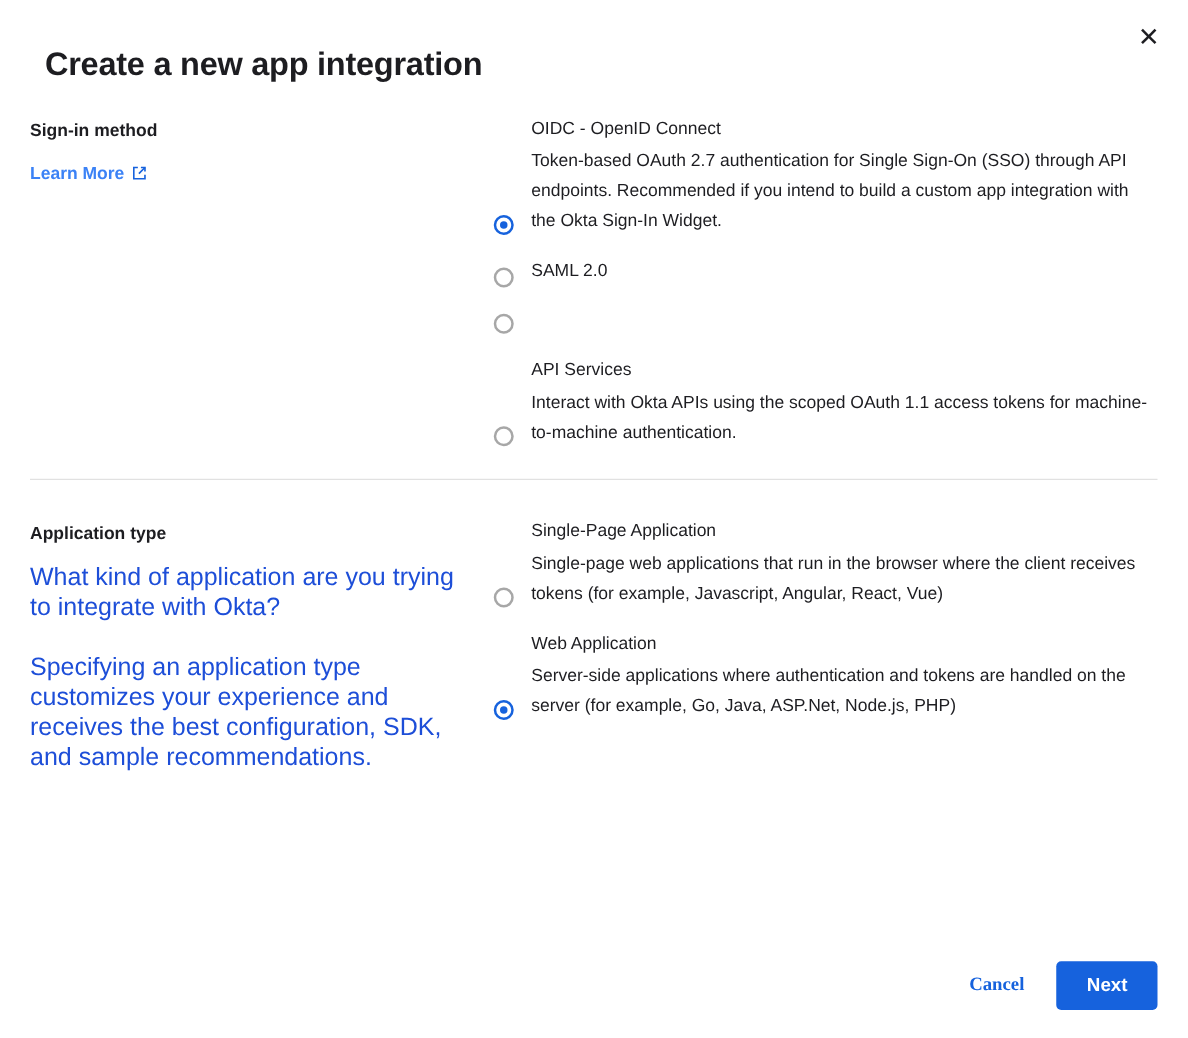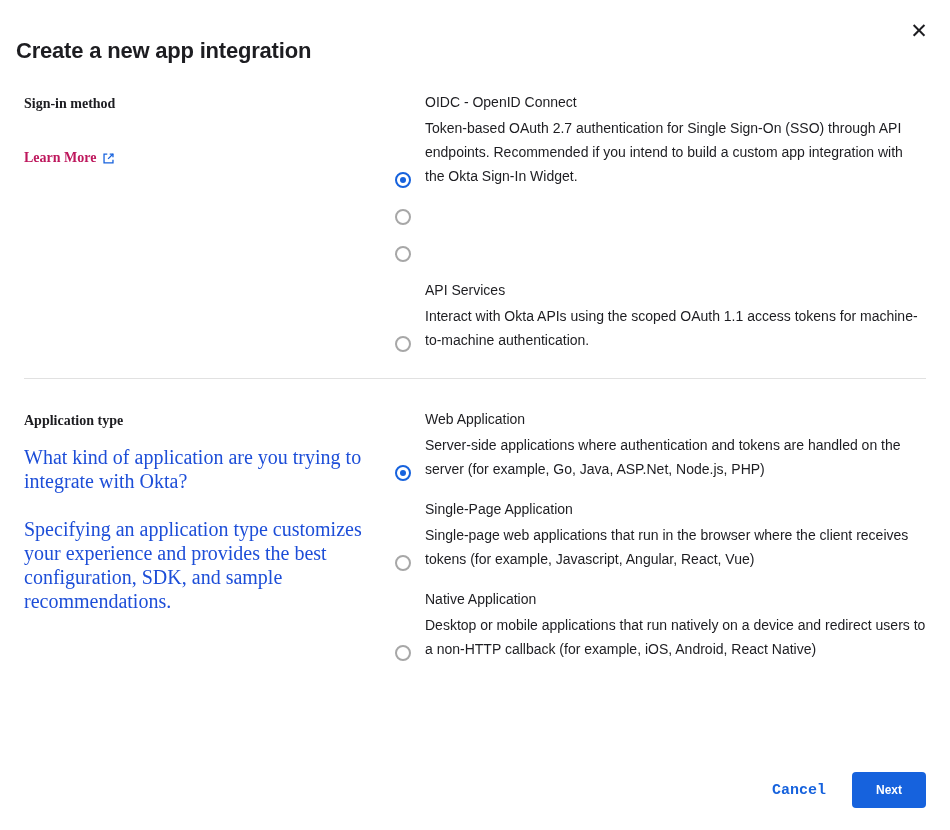--- a/index.html
+++ b/index.html
@@ -31,59 +31,57 @@
     color: #1d1d21;
     font-size: 21px;
     line-height: 26px;
     text-align: center;
     cursor: pointer;
     padding: 0;
     font-family: "Liberation Sans", sans-serif;
   }
   .dialog-title {
     margin: 0;
-    padding: 34px 0 0 16px;
-    font-size: 22px;
+    padding: 34px 0 0 36px;
+    font-size: 26px;
     line-height: 34px;
     font-weight: bold;
     letter-spacing: -0.2px;
     color: #1d1d21;
   }
   .section {
     display: flex;
     padding: 0 24px;
   }
   .section-left {
     width: 371px;
     flex: 0 0 371px;
     padding-top: 2px;
-    font-family: Liberation Serif, serif;
   }
   .section-right {
     flex: 1 1 auto;
     padding-top: 0;
   }
   .section-label {
     font-size: 14px;
     font-weight: bold;
     line-height: 20px;
     color: #1d1d21;
     margin: 0 0 14px 0;
   }
   .learn-more {
     display: inline-flex;
     align-items: center;
     gap: 6px;
-    color: #be185d;
+    color: #3b82f6;
     font-size: 14px;
     font-weight: bold;
     line-height: 20px;
     text-decoration: none;
     cursor: pointer;
-    margin-top: 20px;
   }
   .learn-more svg { display: block; }
   .helper-text {
     font-size: 20px;
     line-height: 24px;
     color: #1d4ed8;
     margin: 0 0 24px 0;
     max-width: 350px;
   }
   .helper-text:last-child { margin-bottom: 0; }
@@ -150,27 +148,27 @@
     gap: 22px;
   }
   .btn-cancel {
     border: none;
     background: transparent;
     color: #1662dd;
     font-size: 15px;
     font-weight: bold;
     cursor: pointer;
     padding: 8px 4px;
-    font-family: Liberation Mono, monospace;
+    font-family: Liberation Serif, serif;
   }
   .btn-next {
     border: none;
     background: #1662dd;
     color: #ffffff;
-    font-size: 12px;
+    font-size: 15px;
     font-weight: bold;
     border-radius: 4px;
     padding: 11px 24px;
     cursor: pointer;
     font-family: "Liberation Sans", sans-serif;
   }
 </style>
 </head>
 <body>
 
@@ -201,20 +199,21 @@
           <span class="radio-mark"></span>
           <div class="radio-body">
             <div class="radio-title">OIDC - OpenID Connect</div>
             <div class="radio-desc">Token-based OAuth 2.7 authentication for Single Sign-On (SSO) through API endpoints. Recommended if you intend to build a custom app integration with the Okta Sign-In Widget.</div>
           </div>
         </div>
 
         <div class="radio-row">
           <span class="radio-mark"></span>
           <div class="radio-body">
+            <div class="radio-title">SAML 2.0</div>
           </div>
         </div>
 
         <div class="radio-row">
           <span class="radio-mark"></span>
           <div class="radio-body">
           </div>
         </div>
 
         <div class="radio-row">
@@ -228,48 +227,41 @@
       </div>
     </div>
   </div>
 
   <div class="divider"></div>
 
   <div class="section app-type">
     <div class="section-left">
       <div class="section-label">Application type</div>
       <p class="helper-text">What kind of application are you trying to integrate with Okta?</p>
-      <p class="helper-text">Specifying an application type customizes your experience and provides the best configuration, SDK, and sample recommendations.</p>
+      <p class="helper-text">Specifying an application type customizes your experience and receives the best configuration, SDK, and sample recommendations.</p>
     </div>
     <div class="section-right">
       <div class="radio-group">
 
+        <div class="radio-row">
+          <span class="radio-mark"></span>
+          <div class="radio-body">
+            <div class="radio-title">Single-Page Application</div>
+            <div class="radio-desc">Single-page web applications that run in the browser where the client receives tokens (for example, Javascript, Angular, React, Vue)</div>
+          </div>
+        </div>
+
         <div class="radio-row selected">
           <span class="radio-mark"></span>
           <div class="radio-body">
             <div class="radio-title">Web Application</div>
             <div class="radio-desc">Server-side applications where authentication and tokens are handled on the server (for example, Go, Java, ASP.Net, Node.js, PHP)</div>
           </div>
         </div>
 
-        <div class="radio-row">
-          <span class="radio-mark"></span>
-          <div class="radio-body">
-            <div class="radio-title">Single-Page Application</div>
-            <div class="radio-desc">Single-page web applications that run in the browser where the client receives tokens (for example, Javascript, Angular, React, Vue)</div>
-          </div>
-        </div>
-
-        <div class="radio-row">
-          <span class="radio-mark"></span>
-          <div class="radio-body">
-            <div class="radio-title">Native Application</div>
-            <div class="radio-desc">Desktop or mobile applications that run natively on a device and redirect users to a non-HTTP callback (for example, iOS, Android, React Native)</div>
-          </div>
-        </div>
 
       </div>
     </div>
   </div>
 
   <div class="footer">
     <button class="btn-cancel">Cancel</button>
     <button class="btn-next">Next</button>
   </div>
 

